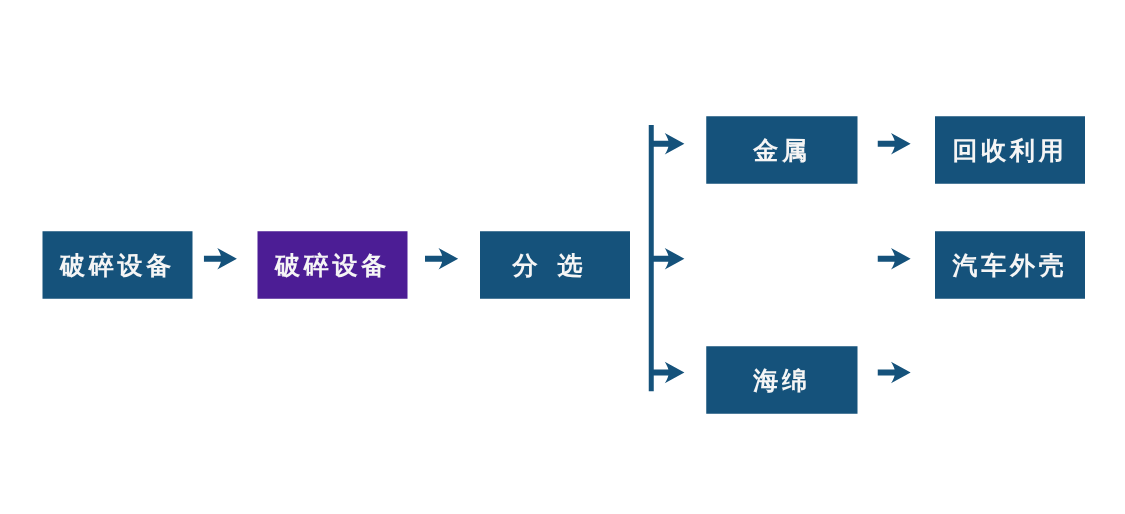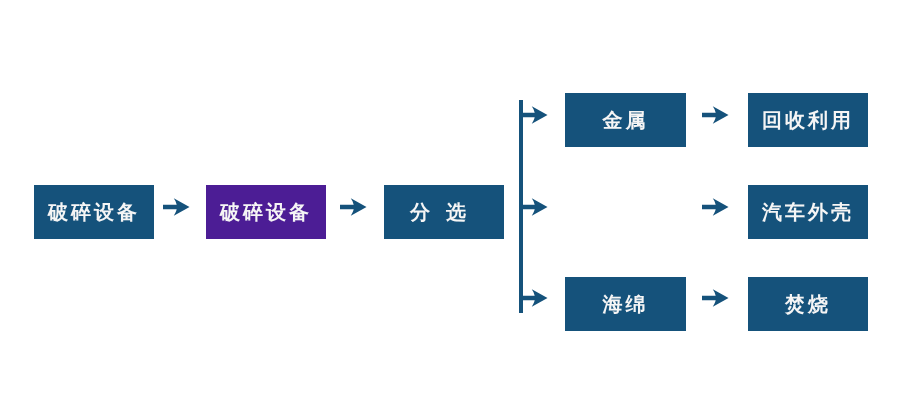--- a/index.html
+++ b/index.html
@@ -58,21 +58,20 @@
 
   <div class="node blue" style="left:565px; top:93px;  width:121px">金属</div>
 
 
   <div class="node blue" style="left:565px; top:277px; width:121px">海绵</div>
 
   <div class="node blue" style="left:748px; top:93px;  width:120px">回收利用</div>
 
   <div class="node blue" style="left:748px; top:185px; width:120px">汽车外壳</div>
 
-  <div class="node blue" style="left:748px; top:277px; width:120px">焚烧</div>
 
   <svg class="arrow" style="left:163px; top:197px" viewBox="0 0 28 20">
     <path fill="#15527b" d="M0 7.6 L14.2 7.6 C13.6 5.2 12.6 3.2 11.2 1 L27.5 10 L11.2 19 C12.6 16.8 13.6 14.8 14.2 12.4 L0 12.4 Z"></path>
   </svg>
 
   <svg class="arrow" style="left:340px; top:197px" viewBox="0 0 28 20">
     <path fill="#15527b" d="M0 7.6 L14.2 7.6 C13.6 5.2 12.6 3.2 11.2 1 L27.5 10 L11.2 19 C12.6 16.8 13.6 14.8 14.2 12.4 L0 12.4 Z"></path>
   </svg>
 
   <div class="vline"></div>

